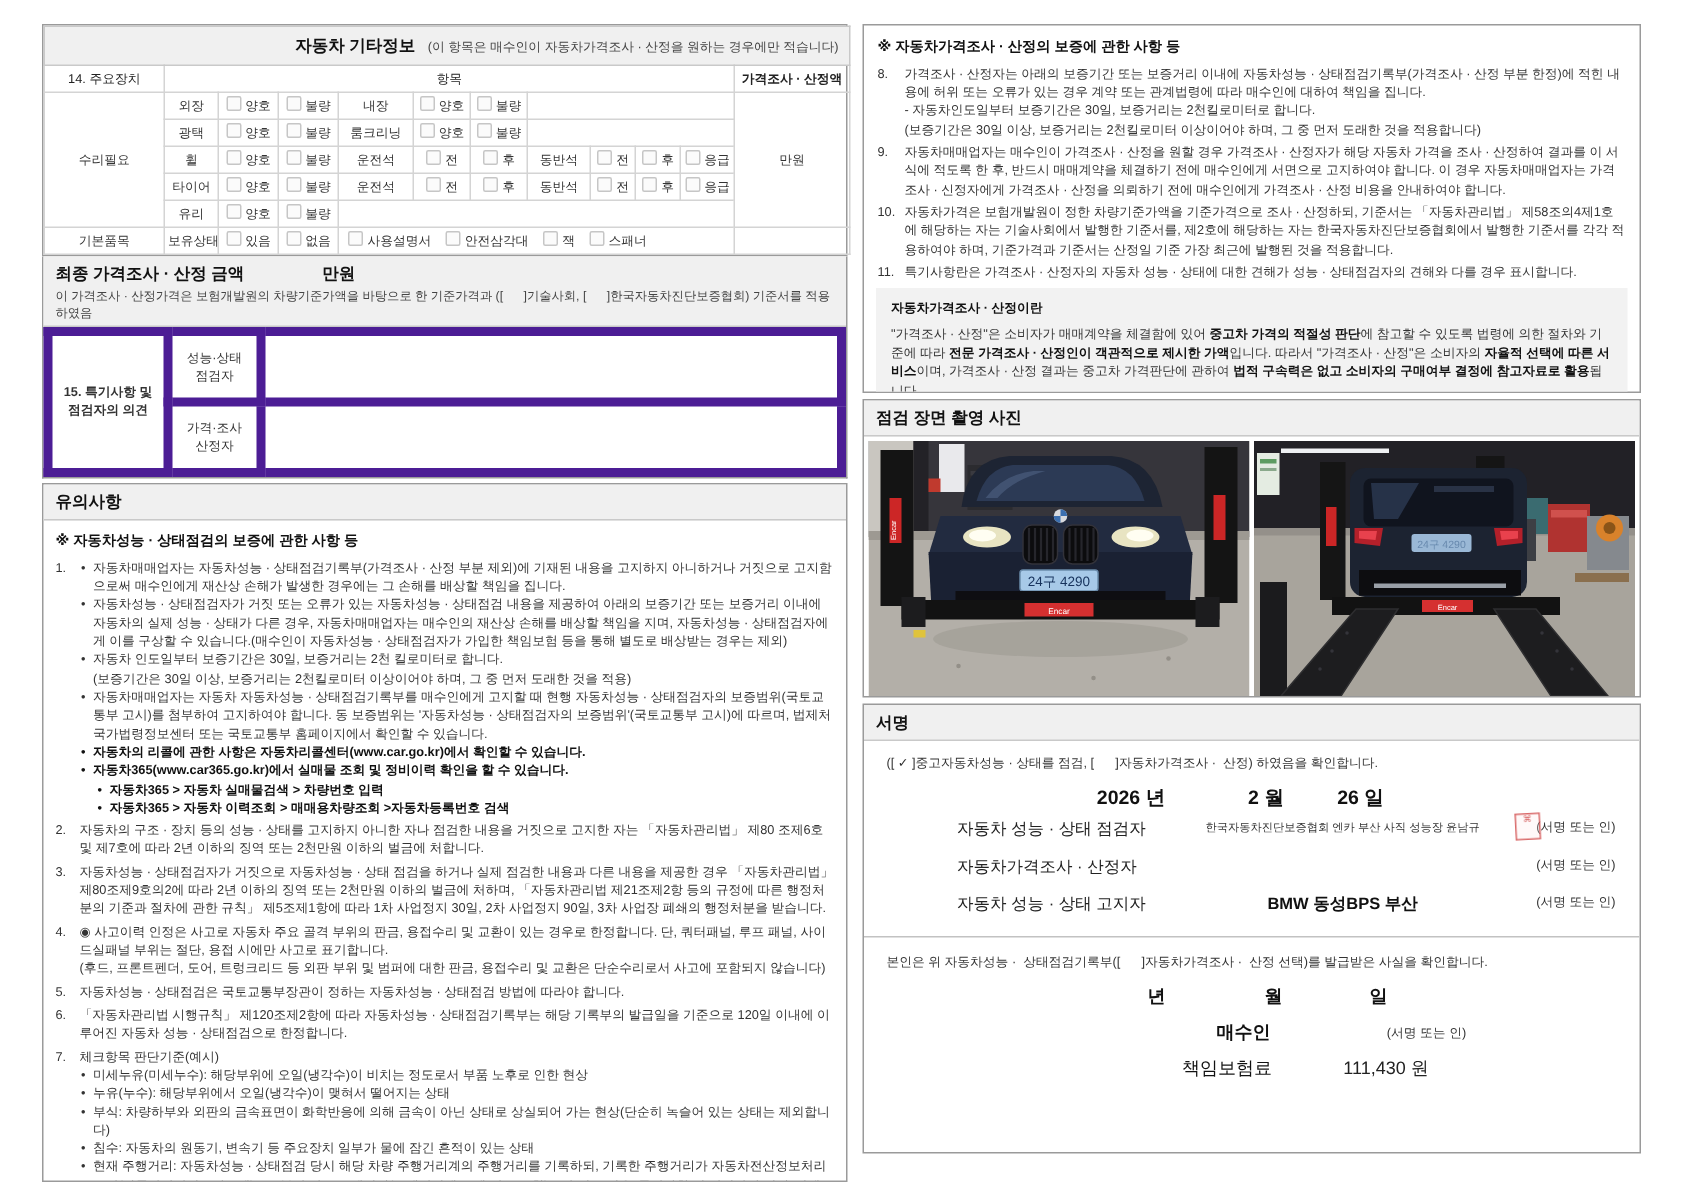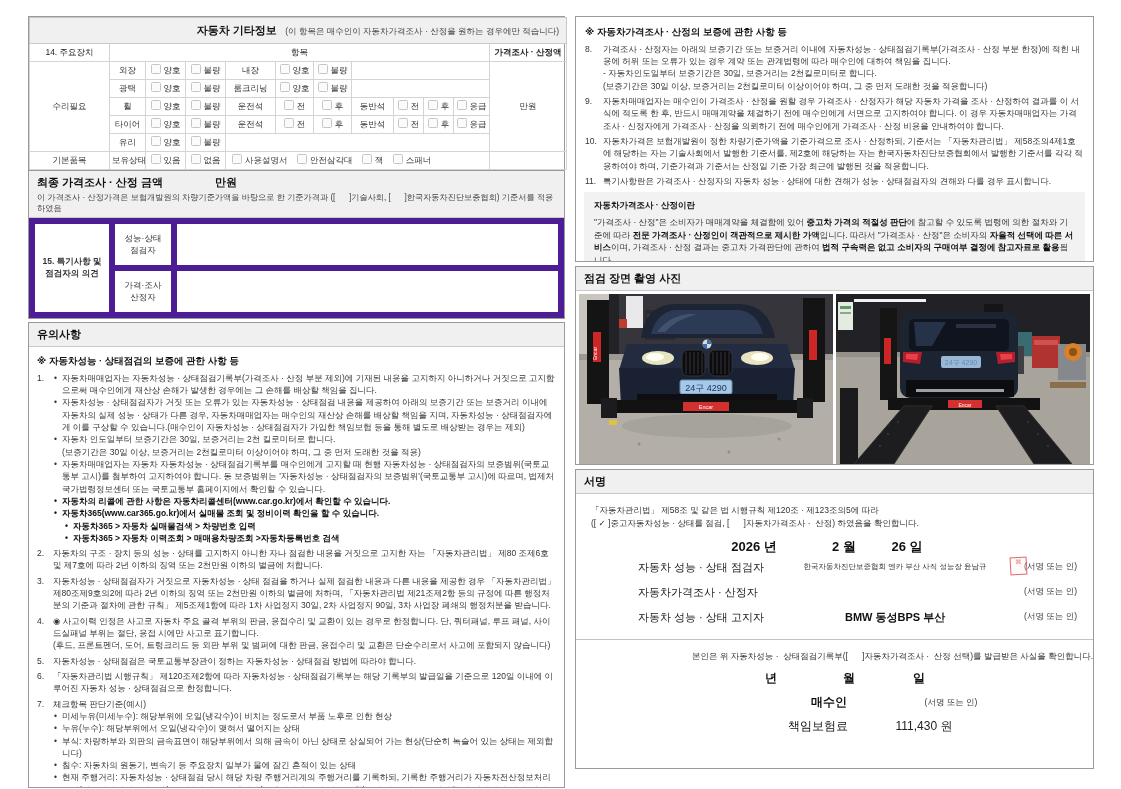--- a/index.html
+++ b/index.html
@@ -70,21 +70,21 @@
   .d-y{left:118px;width:120px;} .d-m{left:238px;width:60px;} .d-d{left:299px;width:64px;}
   .sigrow{display:flex;align-items:center;margin:0 16px 10px 62px;position:relative;}
   .sig-label{width:132px;flex:none;font-size:11px;color:#222;}
   .sig-value{flex:1;text-align:center;font-size:7.5px;color:#333;}
   .sig-value.big{font-size:11px;font-weight:bold;color:#111;}
   .sig-suffix{flex:none;font-size:8.5px;color:#333;margin-left:4px;}
   .stamp{position:absolute;left:372px;top:-3px;width:17px;height:18px;border:1.5px solid rgba(204,60,60,.75);
     color:rgba(204,60,60,.8);font-size:6px;line-height:7px;text-align:center;transform:rotate(-3deg);
     padding:1px;box-sizing:border-box;overflow:hidden;filter:blur(.3px);background:rgba(255,230,230,.25);}
   .sign-divider{border-top:1px solid #c2c2c2;margin:14px 0 10px 0;}
-  .receipt-line{margin:0 0 0 15px;line-height:1.5;white-space:pre-wrap;text-align:right;}
+  .receipt-line{margin:0 0 0 15px;line-height:1.5;white-space:pre-wrap;}
   .brow{position:relative;height:24px;}
   .brow span{position:absolute;}
   .b-y{left:185px;width:20px;text-align:center;font-weight:bold;font-size:12px;color:#111;}
   .b-m{left:263px;width:20px;text-align:center;font-weight:bold;font-size:12px;color:#111;}
   .b-d{left:333px;width:20px;text-align:center;font-weight:bold;font-size:12px;color:#111;}
   .buyer{left:193px;width:120px;text-align:center;font-weight:bold;font-size:12px;color:#111;}
   .buyer-suffix{left:330px;width:90px;text-align:center;font-size:8.5px;top:3px;}
   .ins-label{left:182px;width:120px;text-align:center;font-weight:normal;font-size:12px;color:#111;}
   .ins-value{left:300px;width:96px;text-align:center;font-size:12px;color:#222;}
 </style>
@@ -263,21 +263,21 @@
       <div class="nitem">
         <span class="nnum">6.</span>
         <div class="nbody">「자동차관리법 시행규칙」 제120조제2항에 따라 자동차성능 · 상태점검기록부는 해당 기록부의 발급일을 기준으로 120일 이내에 이루어진 자동차 성능 · 상태점검으로 한정합니다.</div>
       </div>
       <div class="nitem">
         <span class="nnum">7.</span>
         <div class="nbody">
           <div>체크항목 판단기준(예시)</div>
           <div class="bullet">미세누유(미세누수): 해당부위에 오일(냉각수)이 비치는 정도로서 부품 노후로 인한 현상</div>
           <div class="bullet">누유(누수): 해당부위에서 오일(냉각수)이 맺혀서 떨어지는 상태</div>
-          <div class="bullet">부식: 차량하부와 외판의 금속표면이 해당부위에서 의해 금속이 아닌 상태로 상실되어 가는 현상(단순히 녹슬어 있는 상태는 제외합니다)</div>
+          <div class="bullet">부식: 차량하부와 외판의 금속표면이 화학반응에 의해 금속이 아닌 상태로 상실되어 가는 현상(단순히 녹슬어 있는 상태는 제외합니다)</div>
           <div class="bullet">침수: 자동차의 원동기, 변속기 등 주요장치 일부가 물에 잠긴 흔적이 있는 상태</div>
           <div class="bullet">현재 주행거리: 자동차성능 · 상태점검 당시 해당 차량 주행거리계의 주행거리를 기록하되, 기록한 주행거리가 자동차전산정보처리조직(자동차관리정보시스템)으로부터 받은 주행거리(주행거리계 교체 정보 포함)보다 적은 경우 '특기사항 및 점검자의 의견' 란에 이를 적어야 합니다.</div>
         </div>
       </div>
     </div>
   </div>
 </div>
 
 <div class="col-right">
 
@@ -435,21 +435,20 @@
         </g>
       </svg>
     </div>
   </div>
 
   <div class="box" style="margin-top:4px;height:300px;overflow:hidden;">
     <div class="band">
       <span>서명</span>
     </div>
     <div class="sign-content">
-      <div class="law-line">「자동차관리법」 제58조 및 같은 법 시행규칙 제120조 · 제123조의5에 따라</div>
       <div class="confirm-line">([ ✓ ]중고자동차성능 · 상태를 점검, [      ]자동차가격조사 ·  산정) 하였음을 확인합니다.</div>
 
       <div class="daterow">
         <span class="d-y">2026 년</span>
         <span class="d-m">2 월</span>
         <span class="d-d">26 일</span>
       </div>
 
       <div class="sigrow">
         <span class="sig-label">자동차 성능 · 상태 점검자</span>

